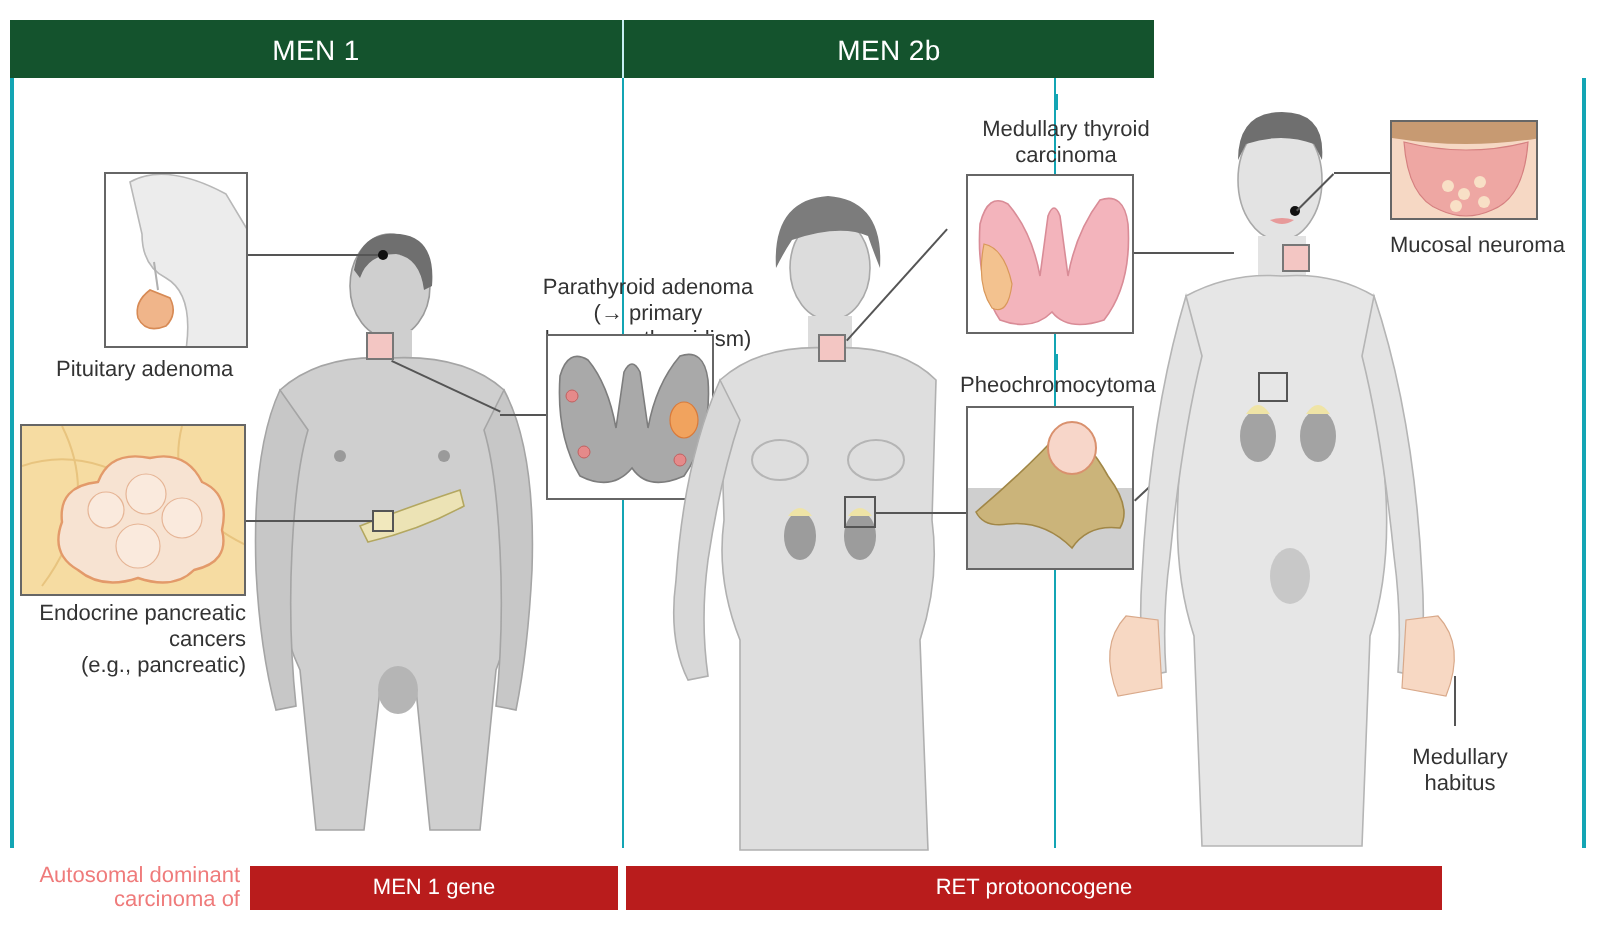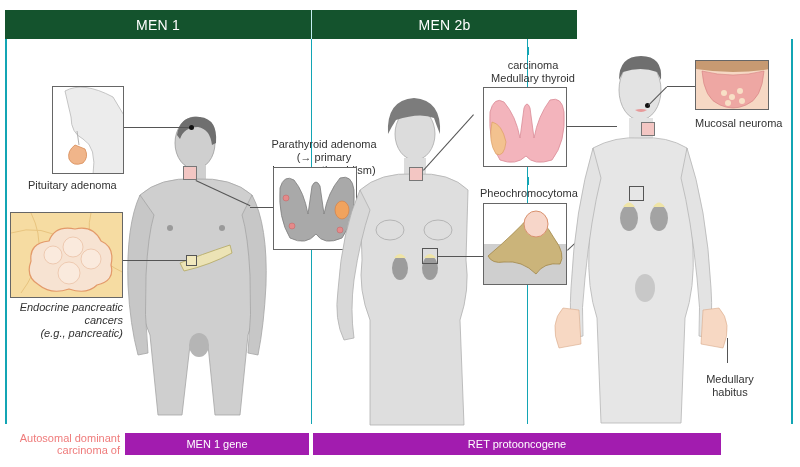--- a/index.html
+++ b/index.html
@@ -17,21 +17,21 @@
   .col.c3 { left: 527px; width: 266px; border-left: 1px solid #13a5b4; border-right: 2px solid #13a5b4; }
 
   .label { position: absolute; font-size: 11px; color: #333; line-height: 13px; }
   .box { position: absolute; border: 1px solid #666; background: #fff; overflow: hidden; }
   .line { position: absolute; background: #555; height: 1px; transform-origin: 0 0; }
   .dot { position: absolute; width: 5px; height: 5px; background: #111; border-radius: 50%; }
   .tick { position: absolute; width: 1px; height: 8px; background: #13a5b4; }
 
   .footer-label { position: absolute; left: 8px; top: 432px; width: 112px; text-align: right;
                   font-size: 11px; line-height: 12px; color: #ef7b7b; }
-  .gene { position: absolute; top: 433px; height: 22px; background: #a21caf; color: #fff;
+  .gene { position: absolute; top: 433px; height: 22px; background: #b91c1c; color: #fff;
           font-size: 11px; display: flex; align-items: center; justify-content: center; }
   .gene.g1 { left: 125px; width: 184px; }
   .gene.g2 { left: 313px; width: 408px; }
 
   svg { position: absolute; overflow: visible; }
 </style>
 </head>
 <body>
 
 <div class="header">
@@ -81,21 +81,21 @@
 <div class="box" style="left:10px;top:212px;width:113px;height:86px;background:#f6dca2;">
   <svg width="113" height="86" viewBox="0 0 113 86">
     <path d="M0 20 Q30 10 60 30 M20 0 Q40 40 10 80 M80 0 Q70 40 113 60" stroke="#e8c47f" stroke-width="1" fill="none"></path>
     <path d="M20 48 Q18 30 38 28 Q44 12 64 16 Q82 12 90 28 Q104 34 100 52 Q104 68 86 72 Q76 82 58 76 Q40 82 28 72 Q14 64 20 48 Z" fill="#f7e3d2" stroke="#e39a6a" stroke-width="1.2"></path>
     <circle cx="42" cy="42" r="9" fill="#faeadd" stroke="#e6b596" stroke-width="0.6"></circle>
     <circle cx="62" cy="34" r="10" fill="#faeadd" stroke="#e6b596" stroke-width="0.6"></circle>
     <circle cx="80" cy="46" r="10" fill="#faeadd" stroke="#e6b596" stroke-width="0.6"></circle>
     <circle cx="58" cy="60" r="11" fill="#faeadd" stroke="#e6b596" stroke-width="0.6"></circle>
   </svg>
 </div>
-<div class="label" style="left:10px;top:301px;width:113px;text-align:right;font-style:italic;">
+<div class="label" style="left:10px;top:301px;width:113px;text-align:right;">
   <div>Endocrine pancreatic</div>
   <div>cancers</div>
   <div>(e.g., pancreatic)</div>
 </div>
 <div class="line" style="left:123px;top:260px;width:63px;"></div>
 
 <div class="label" style="left:244px;top:138px;width:160px;text-align:center;">
   <div>Parathyroid adenoma</div>
   <div>(→ primary hyperparathyroidism)</div>
 </div>
@@ -124,22 +124,22 @@
   <ellipse cx="100" cy="178" rx="8" ry="12" fill="#9c9c9c"></ellipse>
   <path d="M64 168 Q70 160 76 168 Z" fill="#efe4a6"></path>
   <path d="M94 168 Q100 160 106 168 Z" fill="#efe4a6"></path>
   <path d="M30 100 Q12 140 8 200 Q4 230 14 250 L24 248 Q20 220 24 190 Q30 150 40 120 Z" fill="#d8d8d8" stroke="#b0b0b0" stroke-width="0.8"></path>
 </svg>
 <div class="box" style="left:409px;top:167px;width:14px;height:14px;background:#f3c6c3;border-color:#777"></div>
 <div class="box" style="left:422px;top:248px;width:16px;height:16px;background:transparent;border-color:#555"></div>
 
 <div class="tick" style="left:528px;top:47px;"></div>
 <div class="label" style="left:473px;top:59px;width:120px;text-align:center;">
+  <div>Medullary thyroid</div>
   <div>carcinoma</div>
-  <div>Medullary thyroid</div>
 </div>
 <div class="box" style="left:483px;top:87px;width:84px;height:80px;">
   <svg width="84" height="80" viewBox="0 0 84 80">
     <path d="M6 24 Q10 8 20 14 Q32 28 36 50 L40 20 Q43 12 46 20 L50 50 Q54 28 66 12 Q78 8 80 24 Q82 54 68 72 Q50 78 42 68 Q32 78 16 72 Q4 54 6 24 Z" fill="#f3b4bc" stroke="#d98c97" stroke-width="0.8"></path>
     <path d="M8 34 Q18 36 22 54 Q20 70 12 66 Q4 54 8 34 Z" fill="#f3c28f" stroke="#d9985a" stroke-width="0.6"></path>
   </svg>
 </div>
 <div class="line" style="left:423px;top:170px;width:75px;transform:rotate(-48deg);"></div>
 <div class="line" style="left:567px;top:126px;width:50px;"></div>
 

